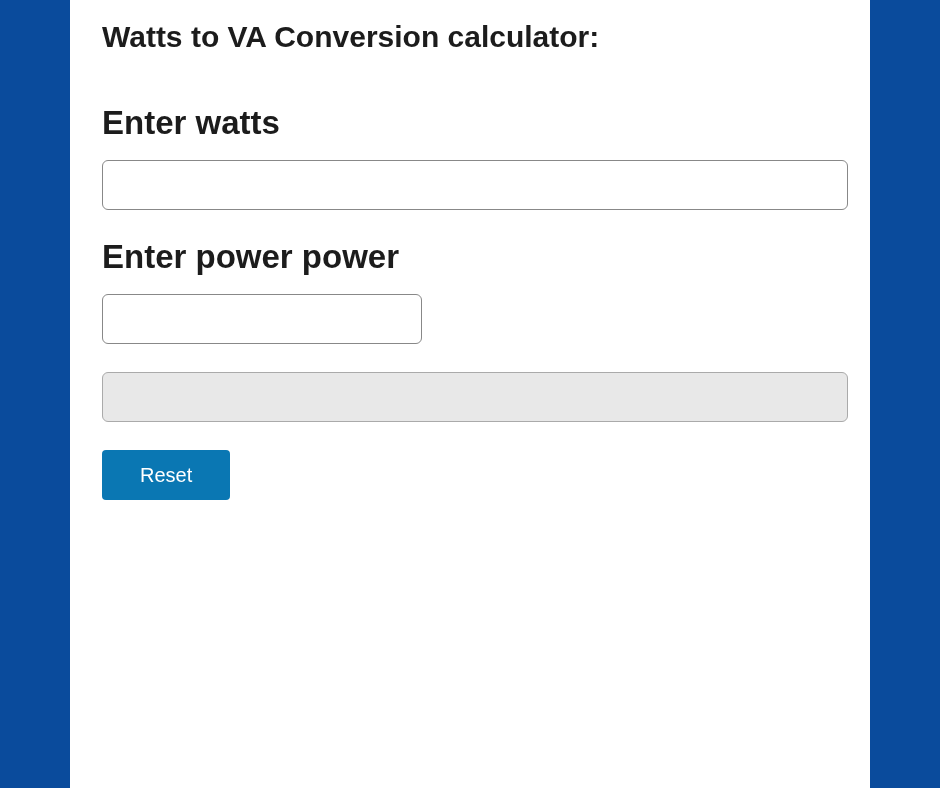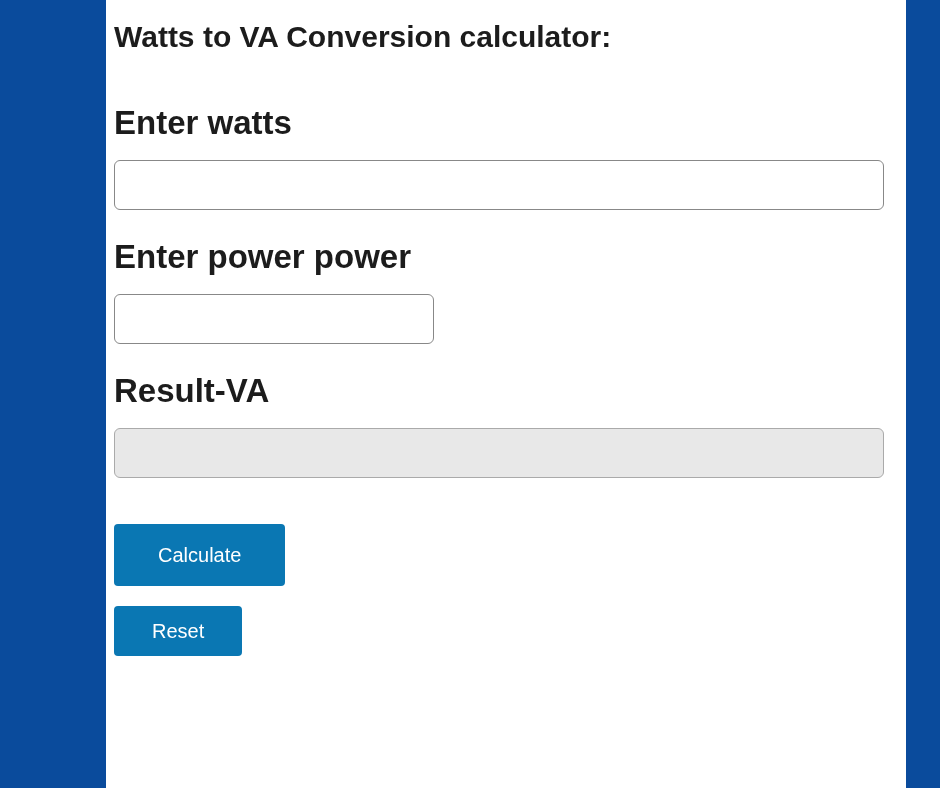--- a/index.html
+++ b/index.html
@@ -12,22 +12,21 @@
       background-color: #0a4b9c;
       width: 940px;
       height: 788px;
       overflow: hidden;
       padding: 0 70px;
     }
     .card {
       background-color: #ffffff;
       width: 100%;
       height: 100%;
-      padding: 20px 22px 0 8px;
-      margin-left: 36px;
+      padding: 20px 22px 0 32px;
     }
     .title {
       font-size: 30px;
       font-weight: 700;
       color: #1c1c1c;
       margin-bottom: 50px;
     }
     .form-group {
       margin-bottom: 28px;
     }
@@ -99,23 +98,19 @@
     <label class="label">Enter watts</label>
     <input type="text" class="input-full" value="" style="">
   </div>
 
   <div class="form-group">
     <label class="label">Enter power power</label>
     <input type="text" class="input-small" value="" style="">
   </div>
 
   <div class="form-group">
-    <label class="label">Result-VA</label>
     <input type="text" readonly="" class="input-result" value="" style="">
   </div>
 
-  <div>
-    <button class="btn btn-calc">Calculate</button>
-  </div>
   <div>
     <button class="btn btn-reset">Reset</button>
   </div>
 </div>
 
 </body></html>

